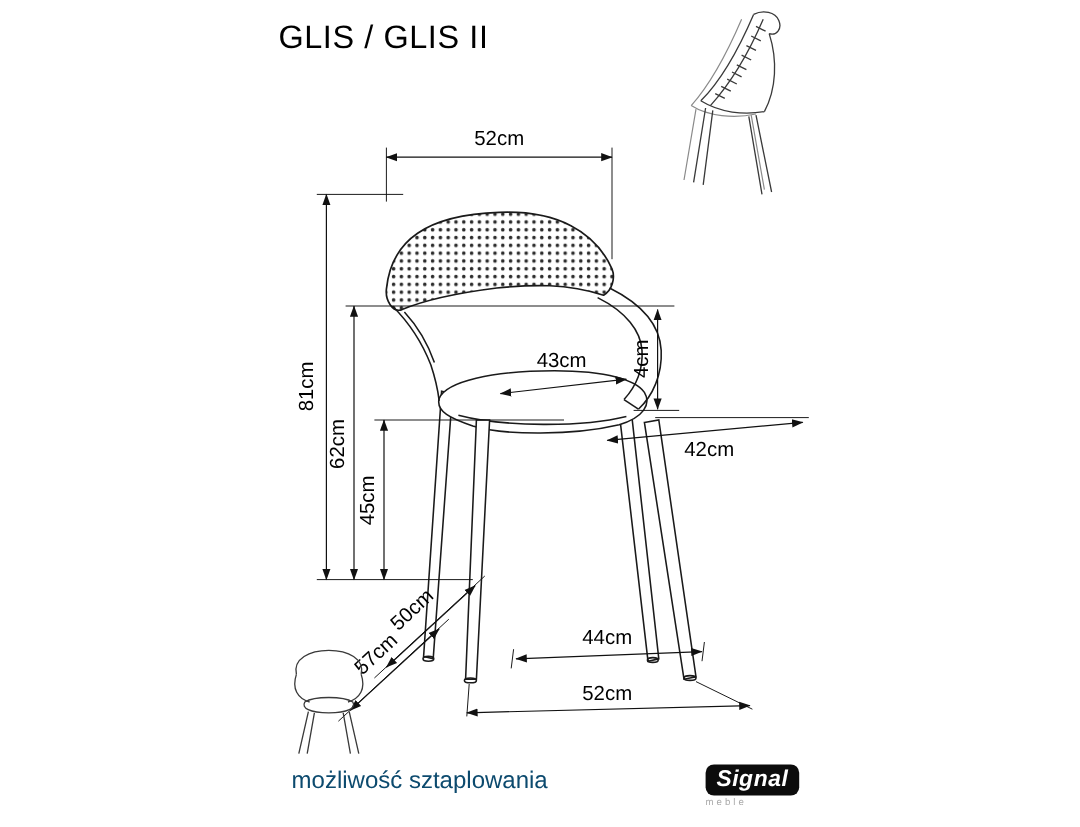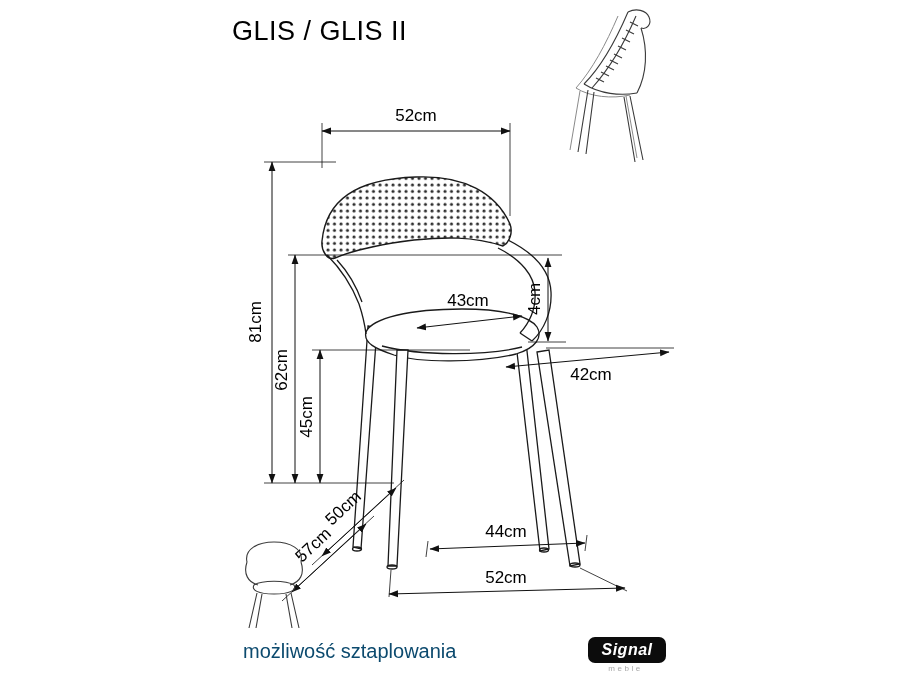--- a/index.html
+++ b/index.html
@@ -14,24 +14,24 @@
     font-size:27px; font-weight:normal; letter-spacing:0.5px; color:#000;
   }
   .footer-note {
     position:absolute; left:243px; top:640px;
     font-size:20px; color:#0c4a6e;
   }
   .logo { position:absolute; left:588px; top:637px; width:78px; }
   .logo-badge {
     background:#0c0c0c; color:#fff; border-radius:7px; height:26px;
     display:flex; align-items:center; justify-content:center;
-    font-style:italic; font-weight:bold; font-size:16px; letter-spacing:0.5px;
+    font-style:italic; font-weight:bold; font-size:19px; letter-spacing:0.5px;
   }
   .logo-sub {
-    text-align:center; font-size:8px; letter-spacing:2.5px; color:#a9a9a9;
+    text-align:left; font-size:8px; letter-spacing:2.5px; color:#a9a9a9;
     margin-top:1px; padding-right:3px;
   }
   svg.diagram { position:absolute; inset:0; }
   svg.diagram text {
     font-family:"Liberation Sans", sans-serif;
     font-size:17px; fill:#000;
   }
   .dimline { stroke:#111; stroke-width:1; fill:none; }
   .extline { stroke:#111; stroke-width:0.8; fill:none; }
   .chairline { stroke:#1a1a1a; stroke-width:1.3; fill:none; }

